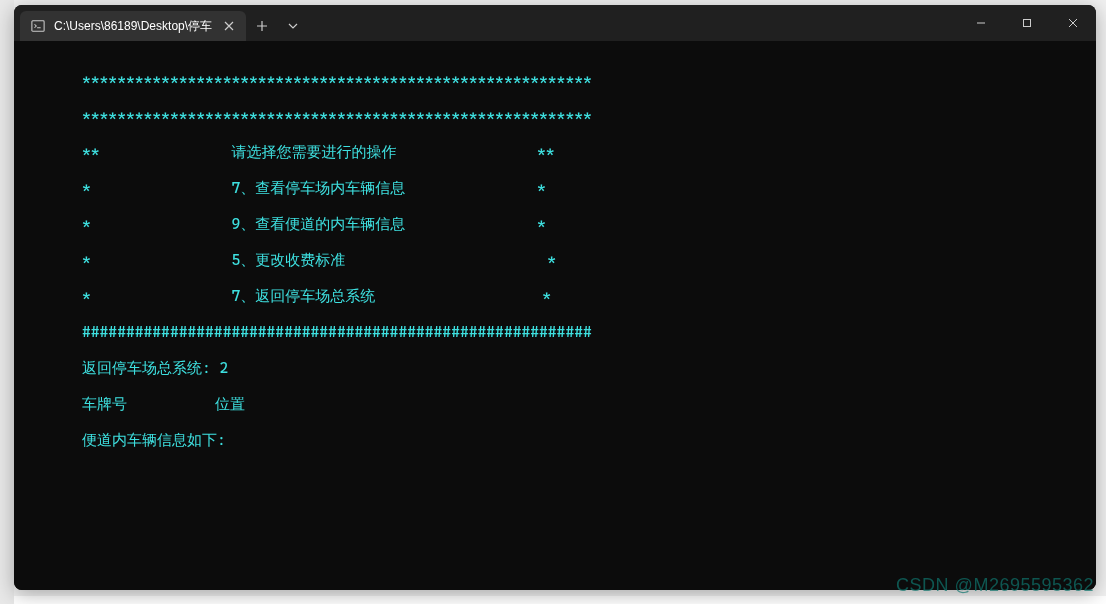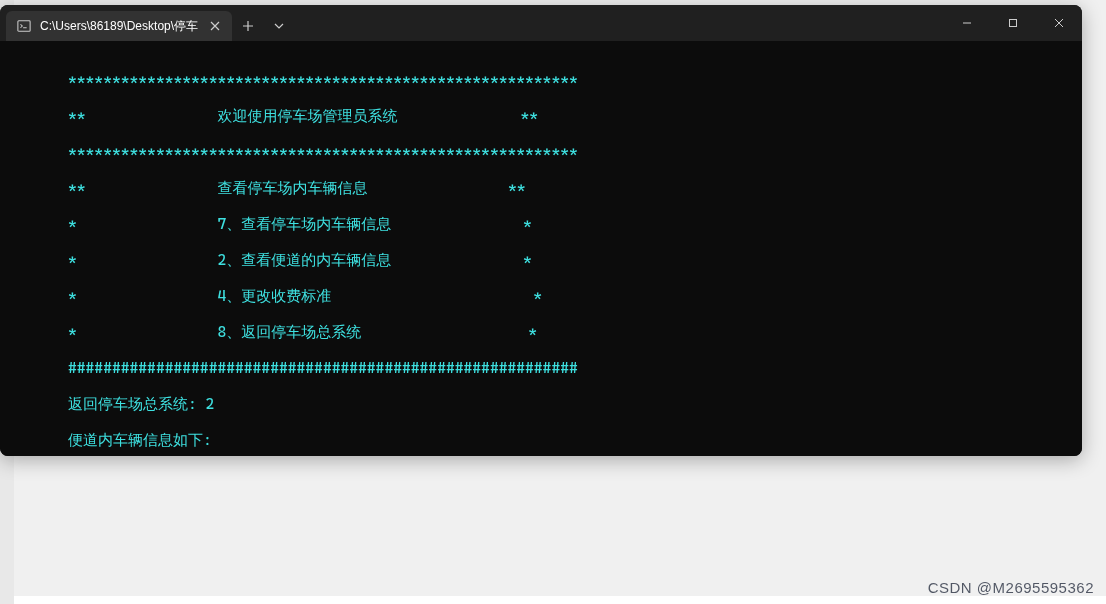--- a/index.html
+++ b/index.html
@@ -10,24 +10,24 @@
     body {
       width: 1106px;
       height: 604px;
       background: #f0f0f0;
       font-family: "Segoe UI", Tahoma, sans-serif;
       overflow: hidden;
       position: relative;
     }
     .window {
       position: absolute;
-      left: 0;
+      left: 14px;
       top: 5px;
       width: 1082px;
-      height: 451px;
+      height: 585px;
       background: #0c0c0c;
       border-radius: 8px;
       display: flex;
       flex-direction: column;
       overflow: hidden;
       box-shadow: 0 4px 20px rgba(0,0,0,0.3);
     }
     .titlebar {
       height: 36px;
       background: #202020;
@@ -117,22 +117,22 @@
       position: relative;
     }
     .term-line {
       color: #3ee0e0;
       padding-left: 68px;
     }
     .watermark {
       position: absolute;
       right: 12px;
       bottom: 8px;
-      color: #0f172a;
-      font-size: 15px;
+      color: #0f766e;
+      font-size: 18px;
       font-family: Arial, sans-serif;
       opacity: 0.7;
       letter-spacing: 0.5px;
     }
     .left-strip {
       position: absolute;
       left: 0;
       top: 0;
       width: 14px;
       height: 604px;
@@ -195,31 +195,30 @@
       <div class="win-btn close">
         <svg viewBox="0 0 10 10">
             <path d="M1 1 L9 9 M9 1 L1 9" stroke="#cccccc" stroke-width="1"></path>
           </svg>
       </div>
     </div>
   </div>
 
   <div class="terminal">
 <div class="term-line">**********************************************************</div>
-<div class="term-line">**               欢迎使用停车场管理员系统              **</div>
 <div class="term-line">**********************************************************</div>
-<div class="term-line">**               查看停车场内车辆信息                **</div>
+<div class="term-line">**               请选择您需要进行的操作                **</div>
 <div class="term-line">*                7、查看停车场内车辆信息               *</div>
-<div class="term-line">*                2、查看便道的内车辆信息               *</div>
-<div class="term-line">*                4、更改收费标准                       *</div>
-<div class="term-line">*                8、返回停车场总系统                   *</div>
+<div class="term-line">*                9、查看便道的内车辆信息               *</div>
+<div class="term-line">*                5、更改收费标准                       *</div>
+<div class="term-line">*                7、返回停车场总系统                   *</div>
 <div class="term-line">##########################################################</div>
 <div class="term-line"><span>返回停车场总系统:</span> <span>2</span></div>
+<div class="term-line"><span>车牌号</span>          <span>位置</span></div>
 <div class="term-line">便道内车辆信息如下:</div>
-<div class="term-line"><span>车牌号</span>          <span>位置</span></div>
 
 
 
 
   </div>
 </div>
 
 <div class="watermark">CSDN @M2695595362</div>
 
 </body></html>

